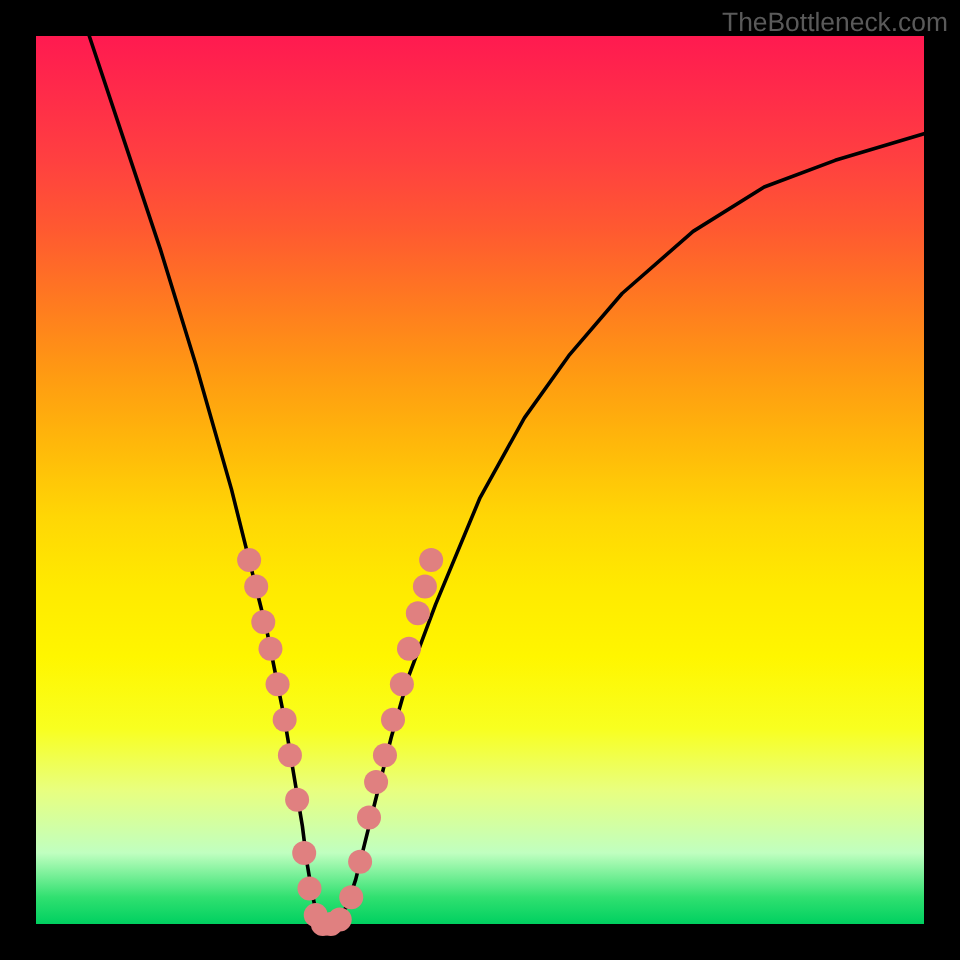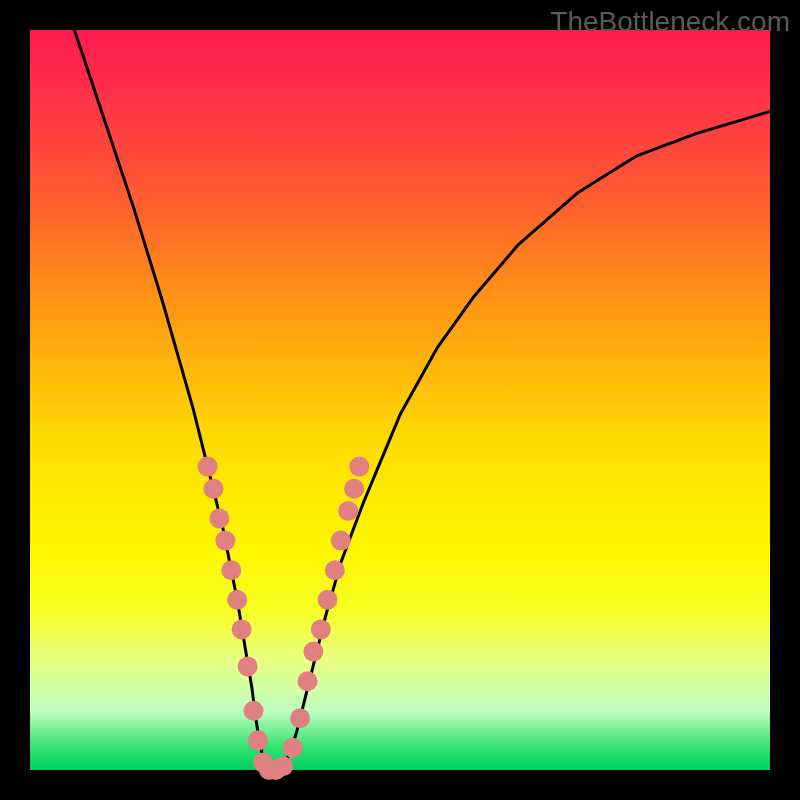--- a/index.html
+++ b/index.html
@@ -34,21 +34,21 @@
       #30e070 97%,
       #00d060 100%
     );
   }
   .watermark {
     position: absolute;
     top: 6px;
     right: 10px;
     color: #5a5a5a;
     font-family: Arial, Helvetica, sans-serif;
-    font-size: 28px;
+    font-size: 22px;
     z-index: 10;
   }
   svg.overlay {
     position: absolute;
     left: 30px;
     top: 30px;
     width: 740px;
     height: 740px;
     overflow: visible;
   }

